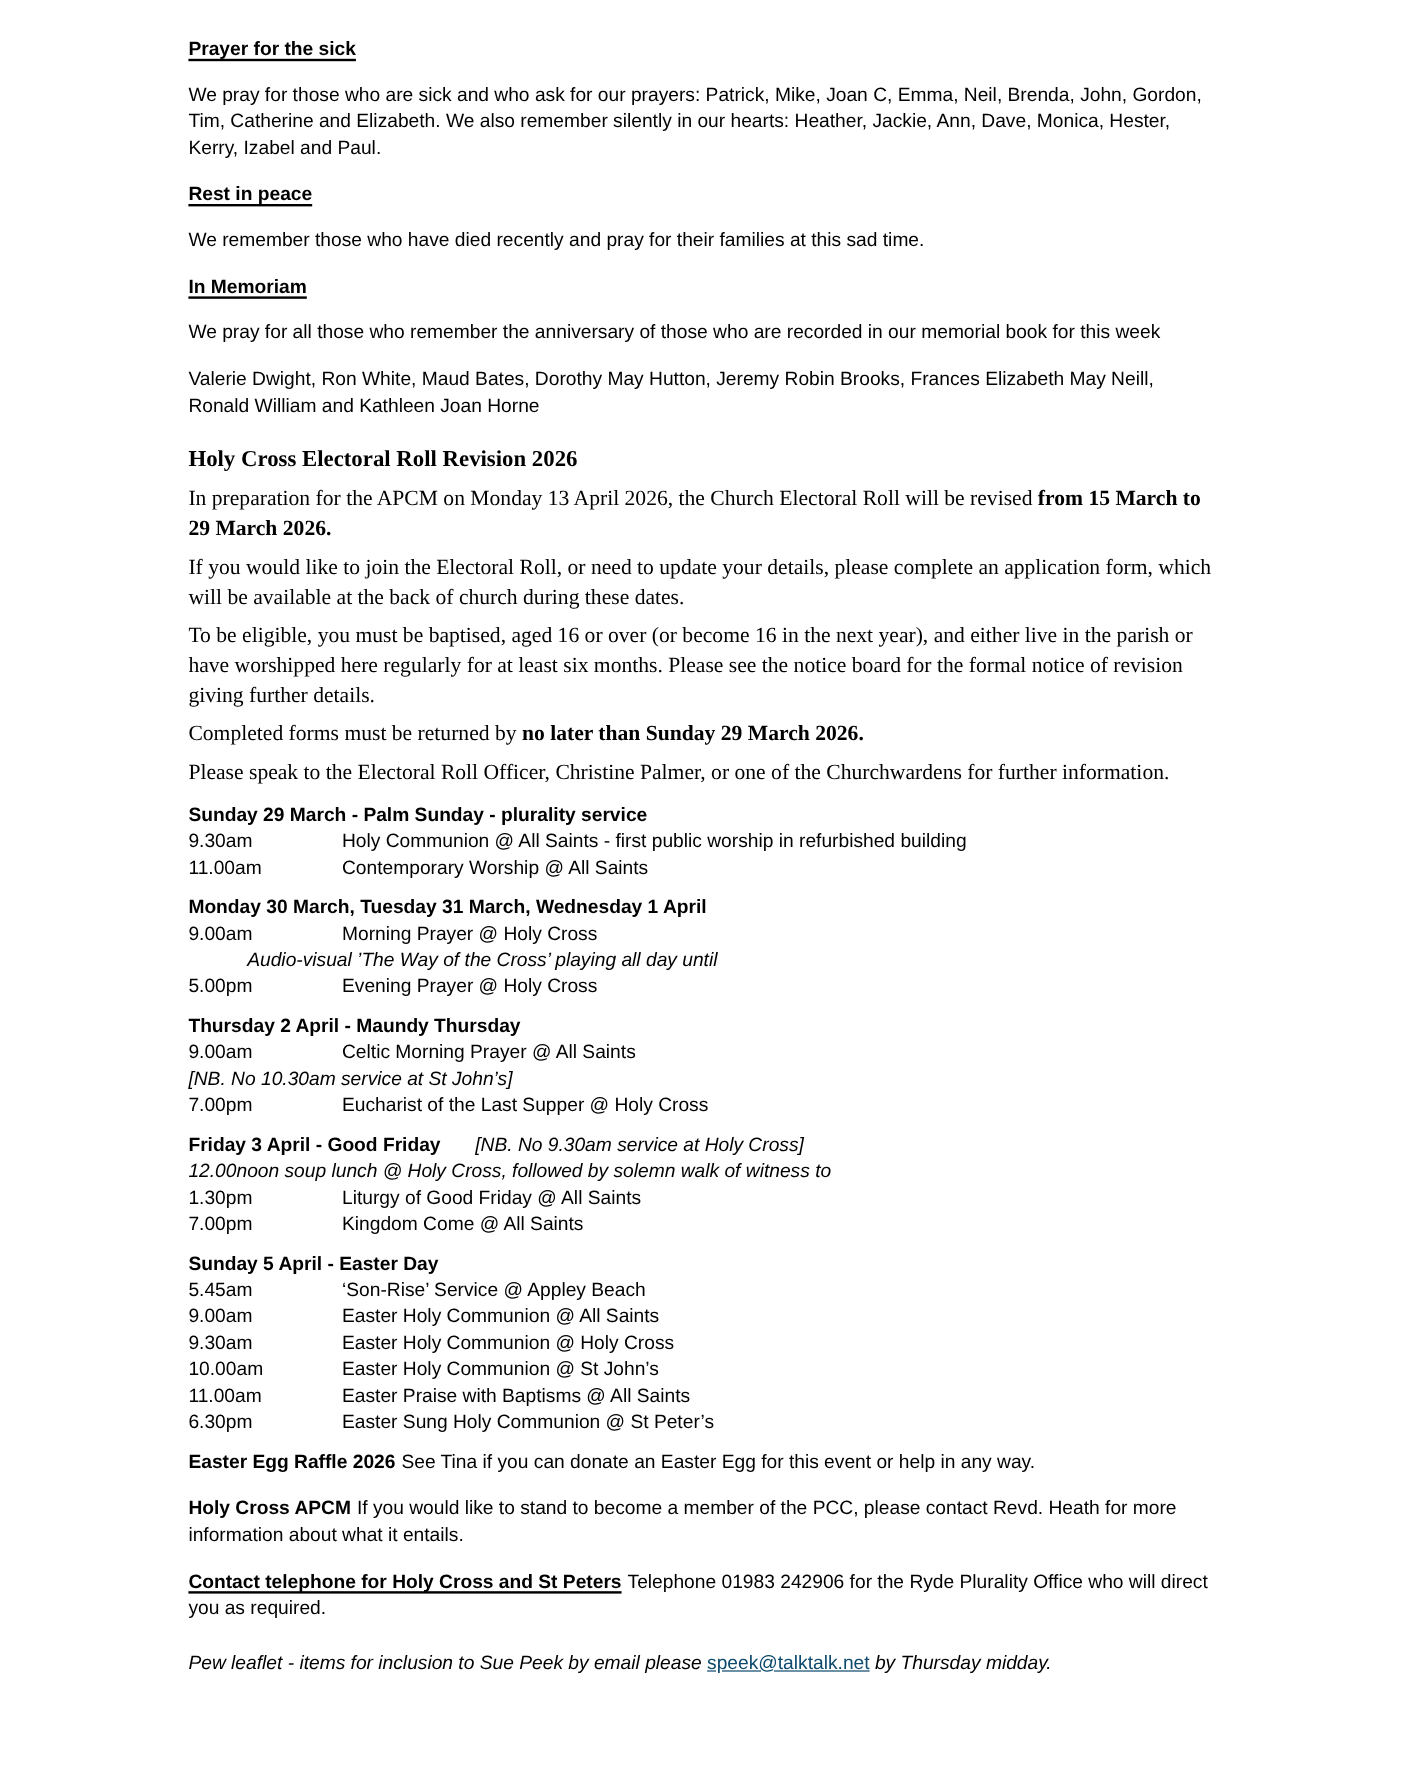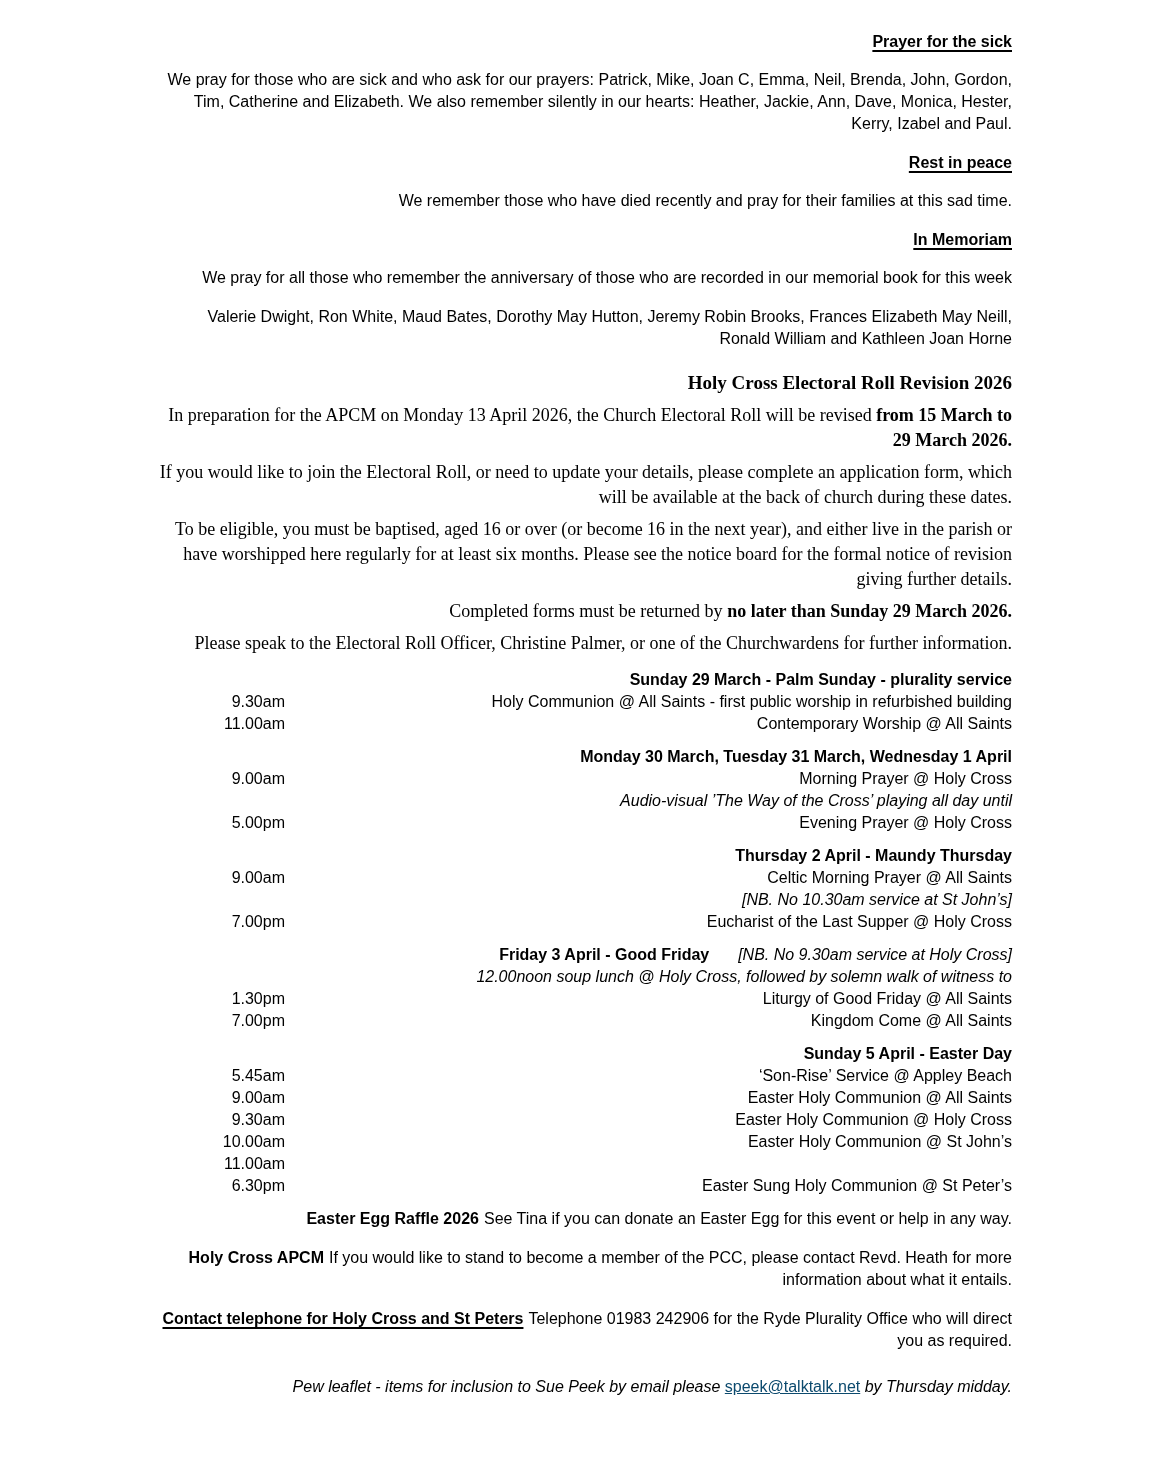--- a/index.html
+++ b/index.html
@@ -8,21 +8,20 @@
     color: #000000;
     font-family: "Liberation Sans", sans-serif;
     font-size: 16px; line-height: 22px;
     overflow: hidden;
   }
   .page {
     box-sizing: border-box;
     width: 1169px; height: 1480px;
     padding: 31px 157px 0 157px;
     background: #ffffff;
-    text-align: right;
   }
   
   .h-sans {
     font-weight: bold;
     text-decoration: underline;
     text-decoration-thickness: 2px;
     text-underline-offset: 3px;
     margin: 0 0 16px 0;
   }
   .para { margin: 0 0 17px 0; }
@@ -160,20 +159,21 @@
     <div class="row">
       <span class="time">9.30am</span>
       <span class="desc">Easter Holy Communion @ Holy Cross</span>
     </div>
     <div class="row">
       <span class="time">10.00am</span>
       <span class="desc">Easter Holy Communion @ St John’s</span>
     </div>
     <div class="row">
       <span class="time">11.00am</span>
+      <span class="desc">Easter Praise with Baptisms @ All Saints</span>
     </div>
     <div class="row">
       <span class="time">6.30pm</span>
       <span class="desc">Easter Sung Holy Communion @ St Peter’s</span>
     </div>
   </div>
 
   <p class="para after-sched nowrap"><span class="lead-bold sp-after">Easter Egg Raffle 2026</span><span>See Tina if you can donate an Easter Egg for this event or help in any way.</span></p>
 
   <p class="para"><span class="lead-bold sp-after">Holy Cross APCM</span><span>If you would like to stand to become a member of the PCC, please contact Revd. Heath for more information about what it entails.</span></p>

